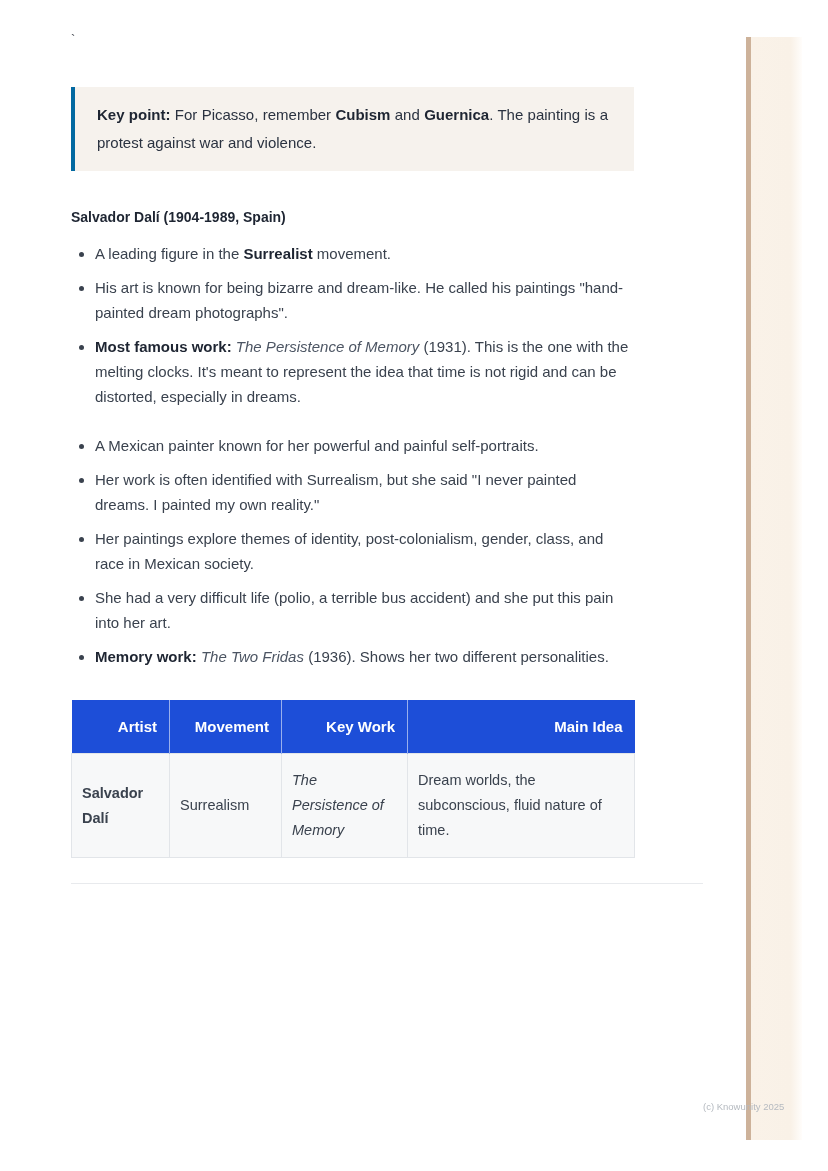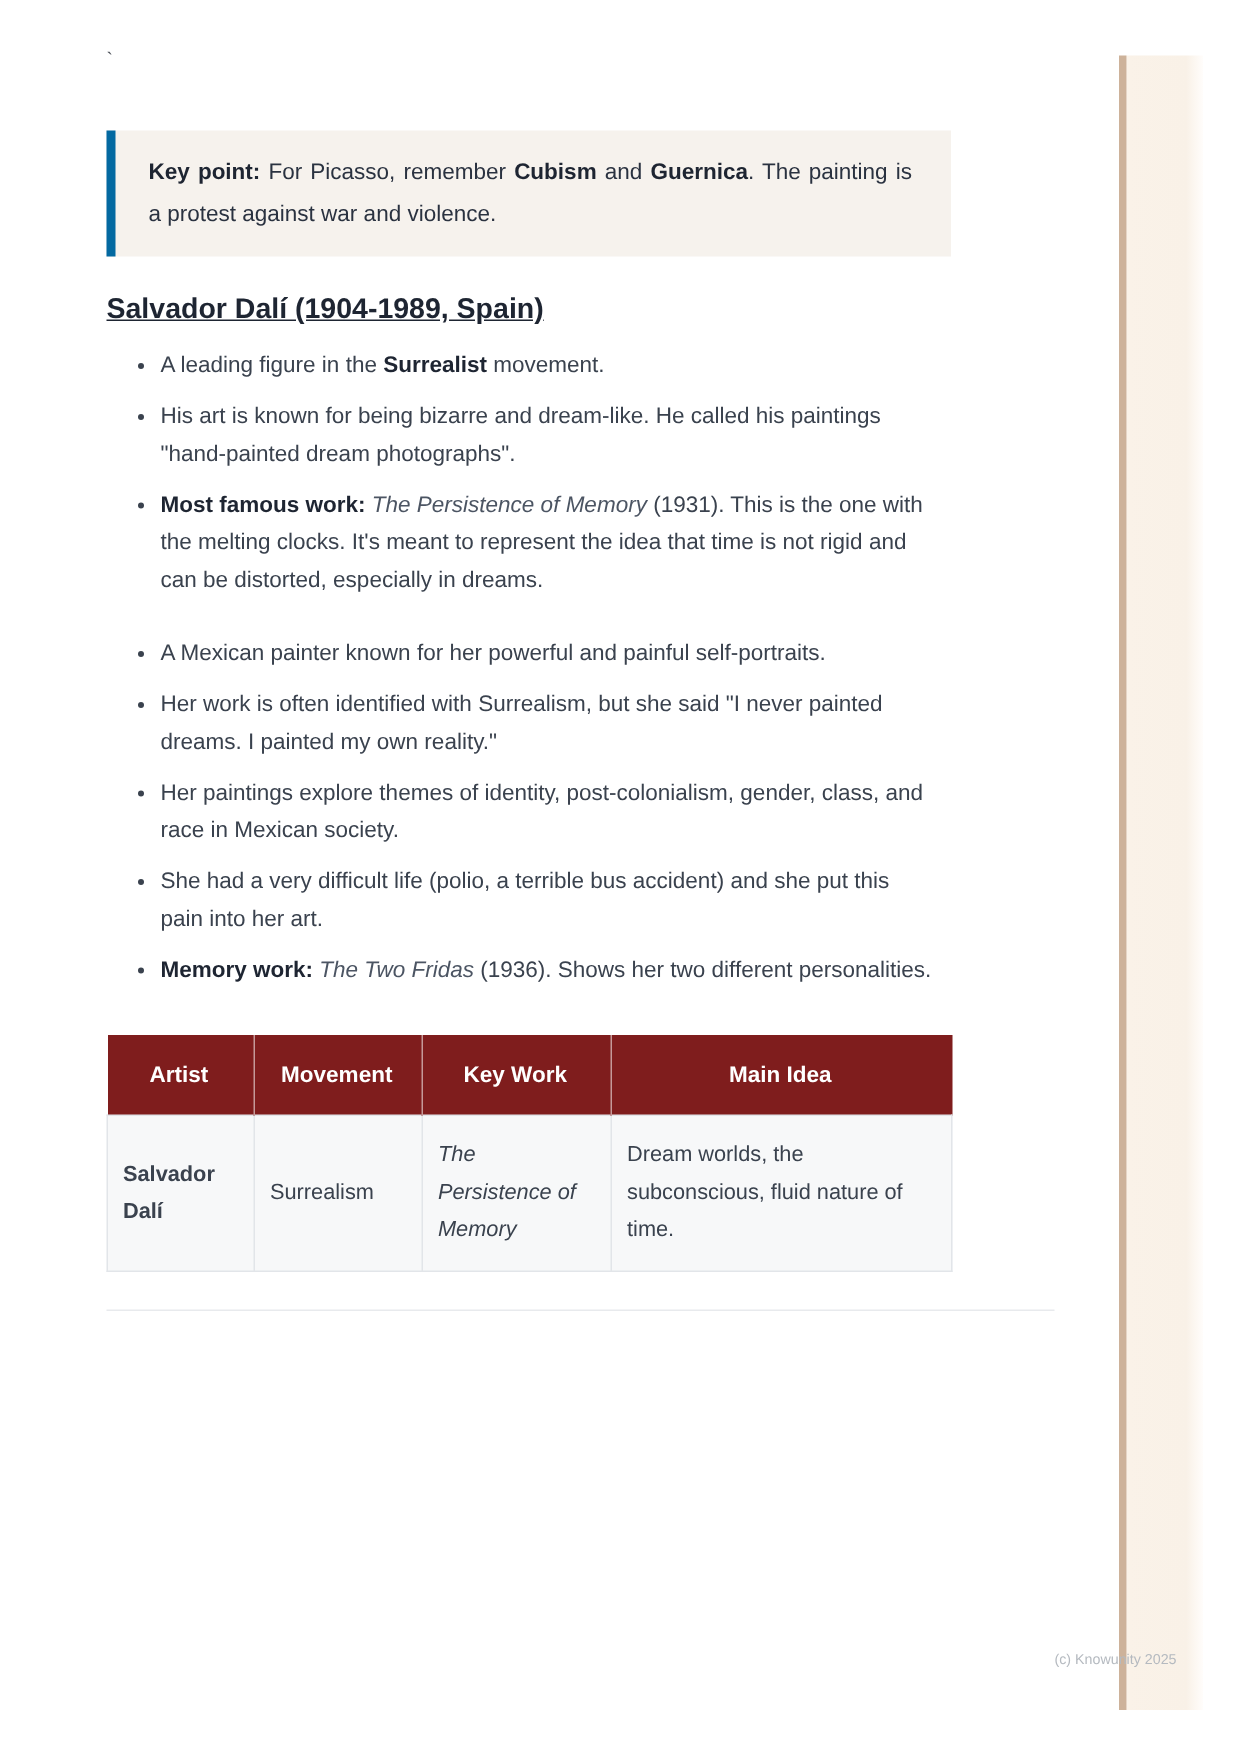--- a/index.html
+++ b/index.html
@@ -29,62 +29,61 @@
   .stray{
     margin-top:32px;
     height:16px;
     line-height:16px;
     font-size:13px;
     color:#4a4f57;
   }
   .callout{
     margin-top:39px;
     background:#f6f2ed;
-    border-left:6px solid #0369a1;
+    border-left:4px solid #0369a1;
     padding:14px 26px 14px 22px;
     font-size:15px;
     line-height:28px;
     text-align:justify;
     color:#2a3240;
     box-sizing:border-box;
   }
   .b{font-weight:bold;color:#1e2532;}
   .i{font-style:italic;}
   h3.section-heading{
-    margin:26px 0 14px 0;
-    font-size:19px;
+    margin:36px 0 14px 0;
+    font-size:14px;
     font-weight:bold;
     color:#1e2532;
     line-height:20px;
-    text-decoration:underline;
   }
   ul.bullet-list{
     margin:0 0 24px 0;
     padding:0 0 0 24px;
     list-style:disc;
   }
   ul.bullet-list li{
-    margin:9px 12px;
+    margin:9px 0;
     font-size:15px;
     line-height:25px;
     color:#3a424e;
   }
   ul.bullet-list li .i{color:#4c5563;}
   table.artists-table{
     margin-top:31px;
     width:563px;
     border-collapse:collapse;
     table-layout:fixed;
     font-size:14.5px;
   }
   table.artists-table th{
-    background:#7f1d1d;
+    background:#1d4ed8;
     color:#ffffff;
     font-weight:bold;
-    text-align:center;
+    text-align:right;
     padding:18px 12px 18px 10px;
     border-right:1px solid rgba(255,255,255,0.55);
     font-size:15px;
   }
   table.artists-table th:last-child{border-right:none;}
   table.artists-table td{
     border:1px solid #e2e5e9;
     padding:14px 12px 14px 10px;
     vertical-align:middle;
     line-height:25px;

